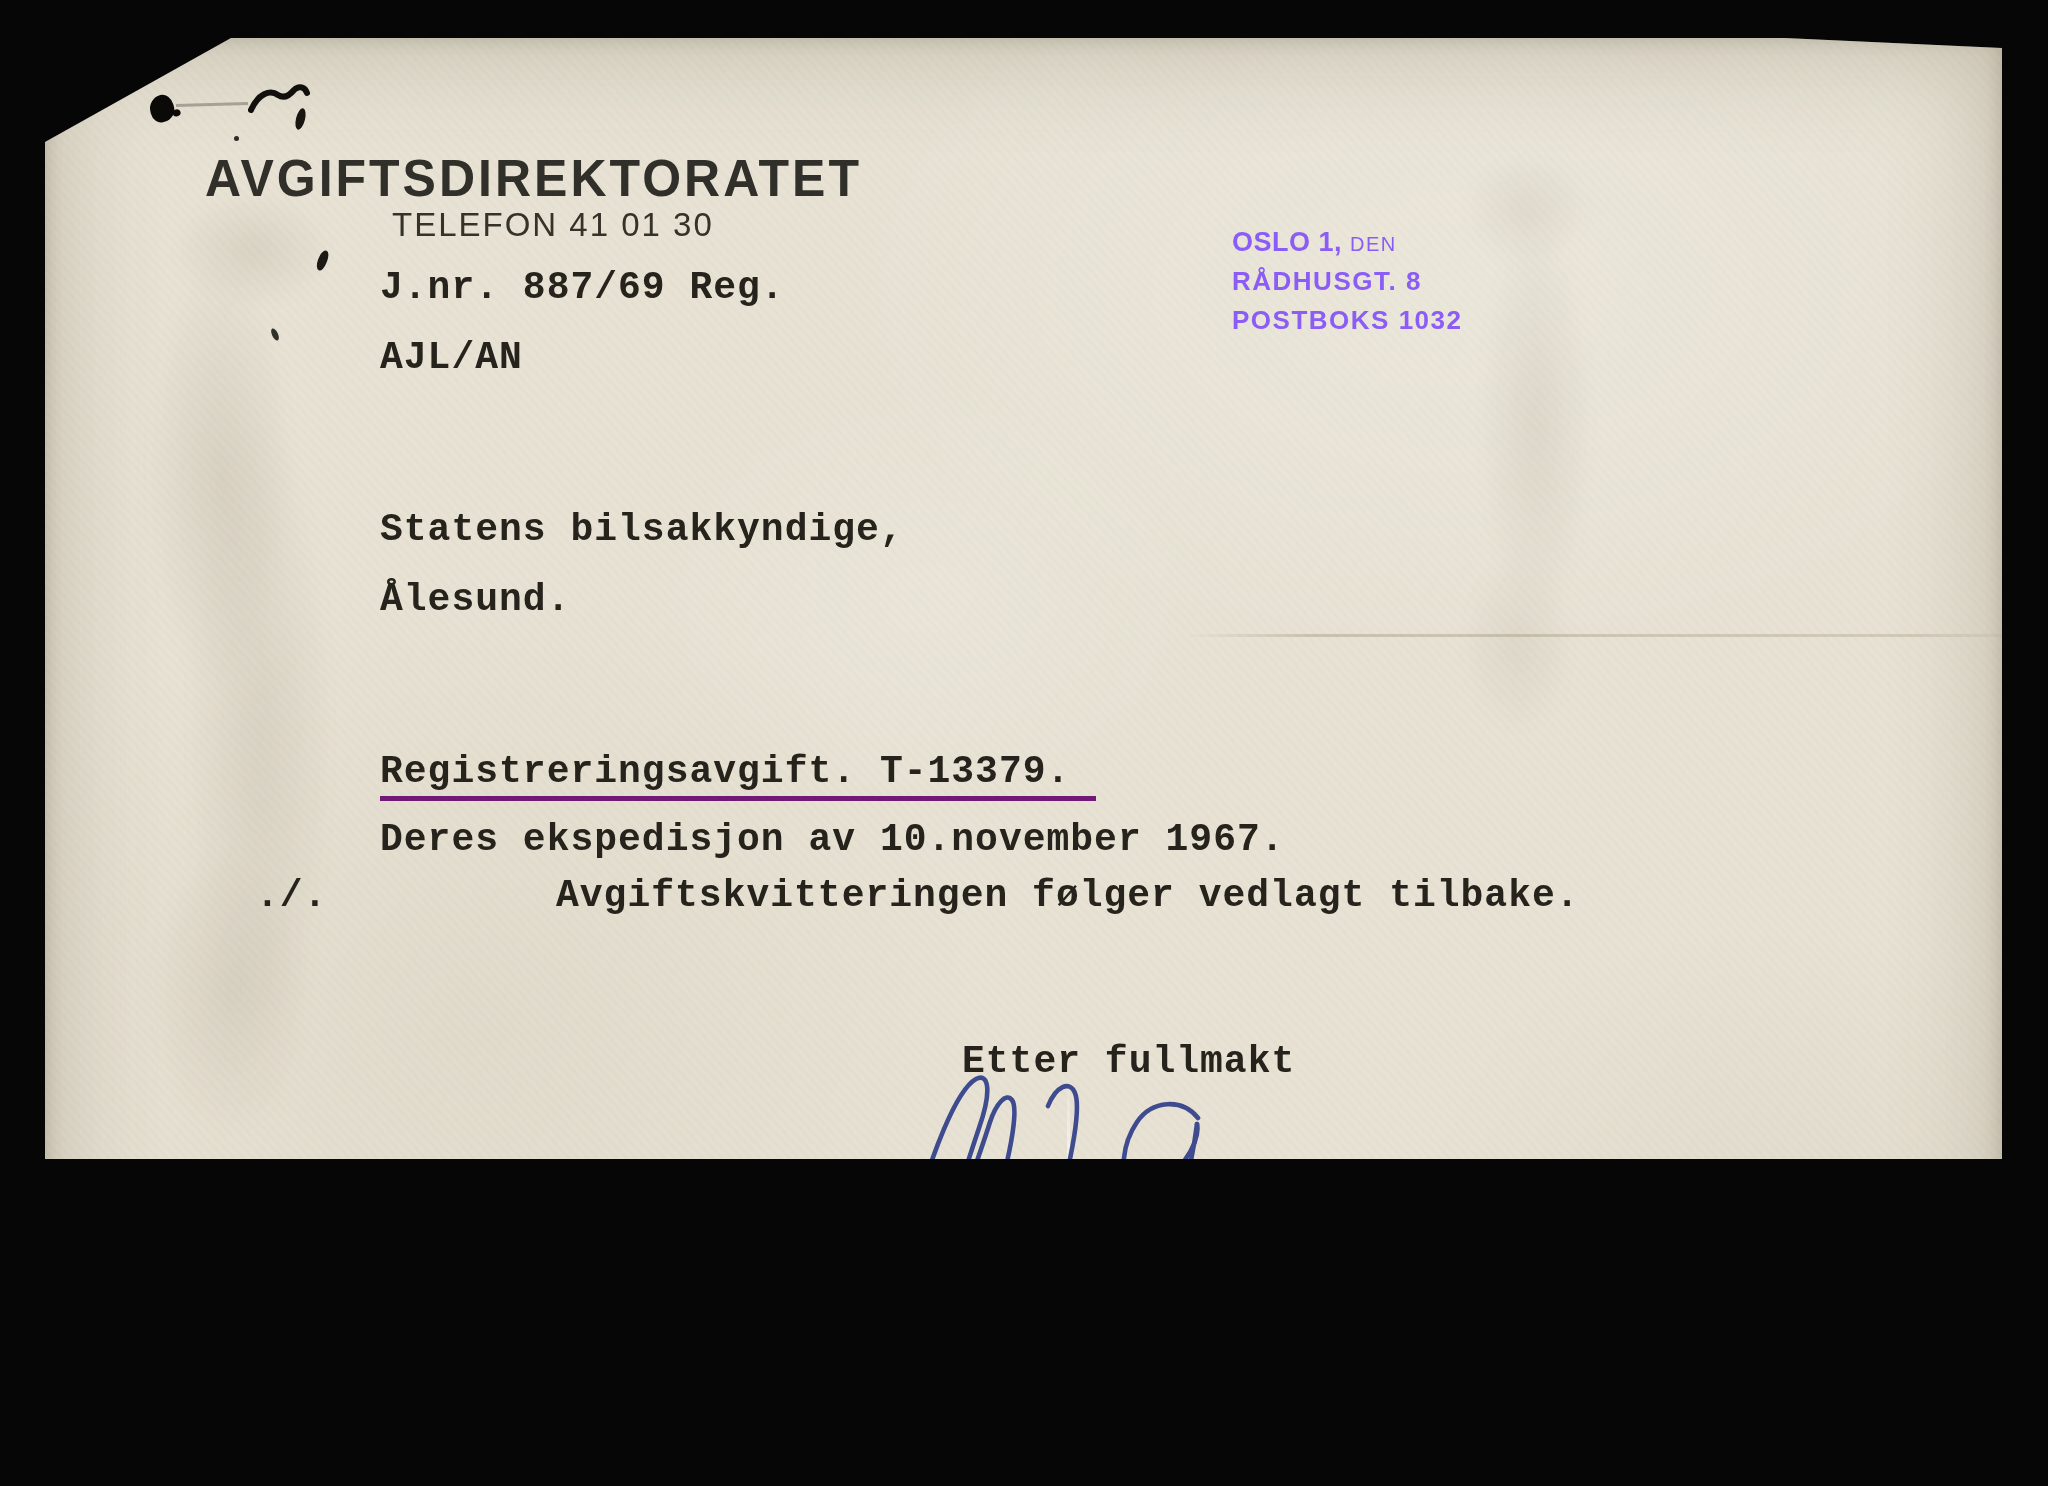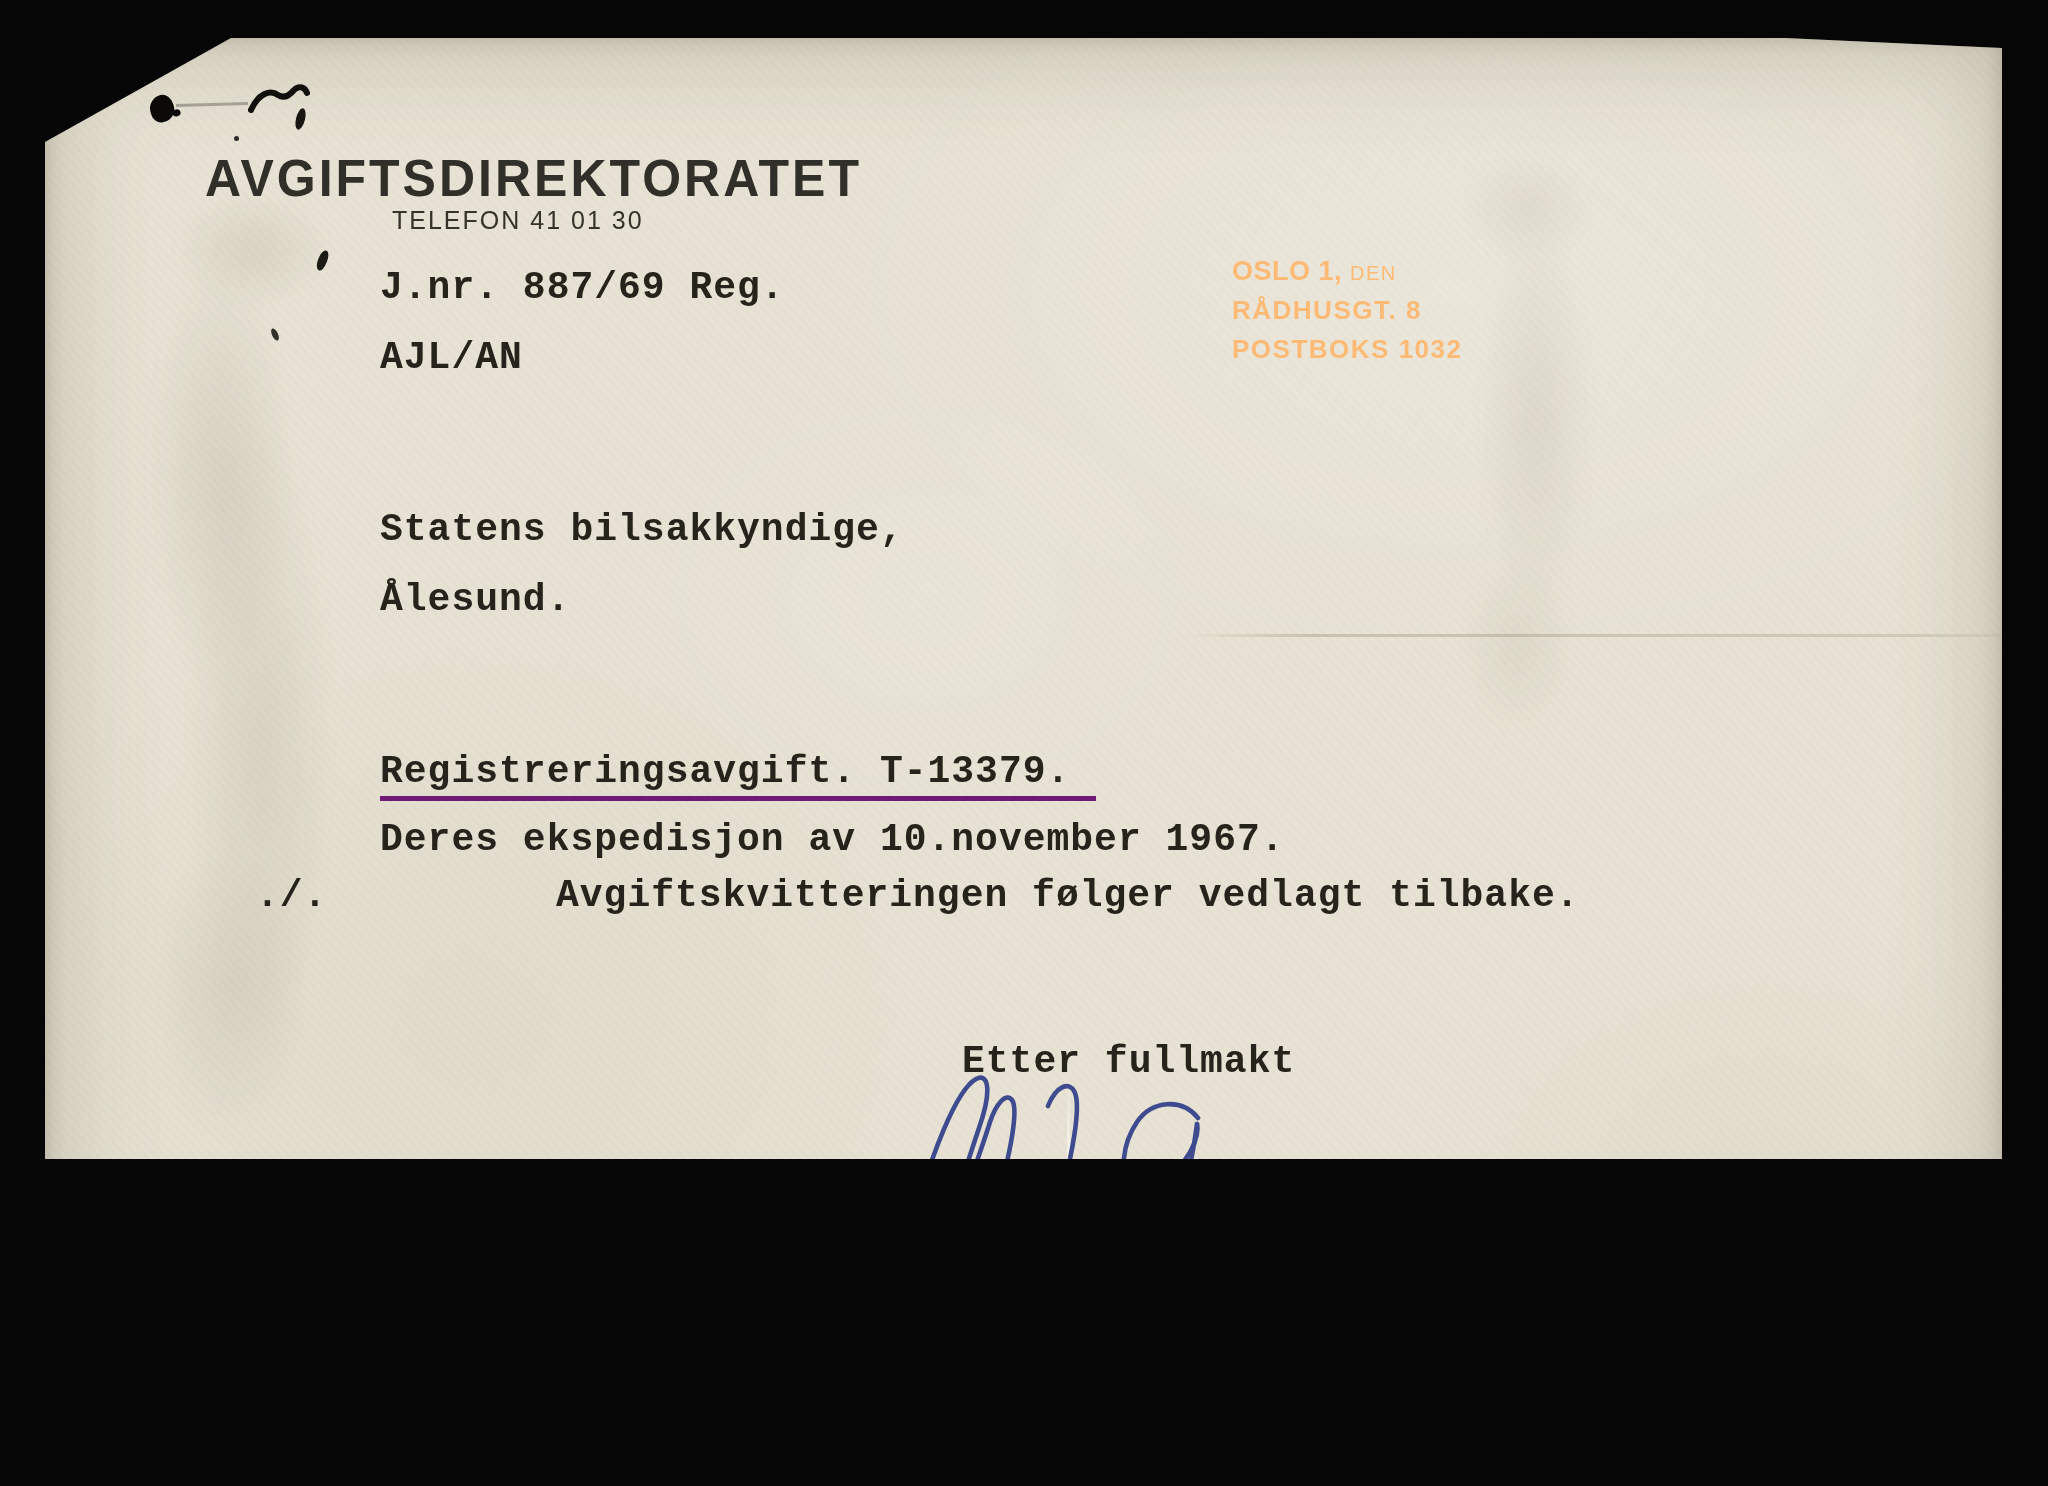--- a/index.html
+++ b/index.html
@@ -57,23 +57,23 @@
               border-radius:55% 45% 50% 50%;transform:rotate(20deg);}
   .pen-mark-2{position:absolute;left:272px;top:328px;width:6px;height:13px;background:#32302a;border-radius:50%;transform:rotate(-25deg);}
   
   .org-name{
     position:absolute;left:205px;top:150px;
     font-size:50px;font-weight:700;letter-spacing:3px;color:#302f29;transform:scaleY(1.02);
     white-space:pre;
   }
   .phone{
     position:absolute;left:392px;top:206px;
-    font-size:25px;font-weight:400;letter-spacing:2px;color:#343229;white-space:pre;
+    font-size:33px;font-weight:400;letter-spacing:2px;color:#343229;white-space:pre;
   }
-  .oslo-block{position:absolute;left:1232px;top:256px;color:#fdba74;}
+  .oslo-block{position:absolute;left:1232px;top:227px;color:#8b5cf6;}
   .oslo-line1{font-size:27px;font-weight:700;letter-spacing:.5px;white-space:pre;}
   .oslo-line1 .small-caps{font-size:20px;font-weight:400;letter-spacing:1.5px;}
   .oslo-sub{font-size:26px;font-weight:700;letter-spacing:1.5px;margin-top:8px;white-space:pre;}
   
   .tw{
     position:absolute;font-family:"Liberation Mono","DejaVu Sans Mono",monospace;
     font-weight:700;font-size:38px;letter-spacing:1px;color:#26231c;white-space:pre;
   }
   .date{left:1468px;top:236px;font-size:43px;}
   .jnr{left:380px;top:266px;}

